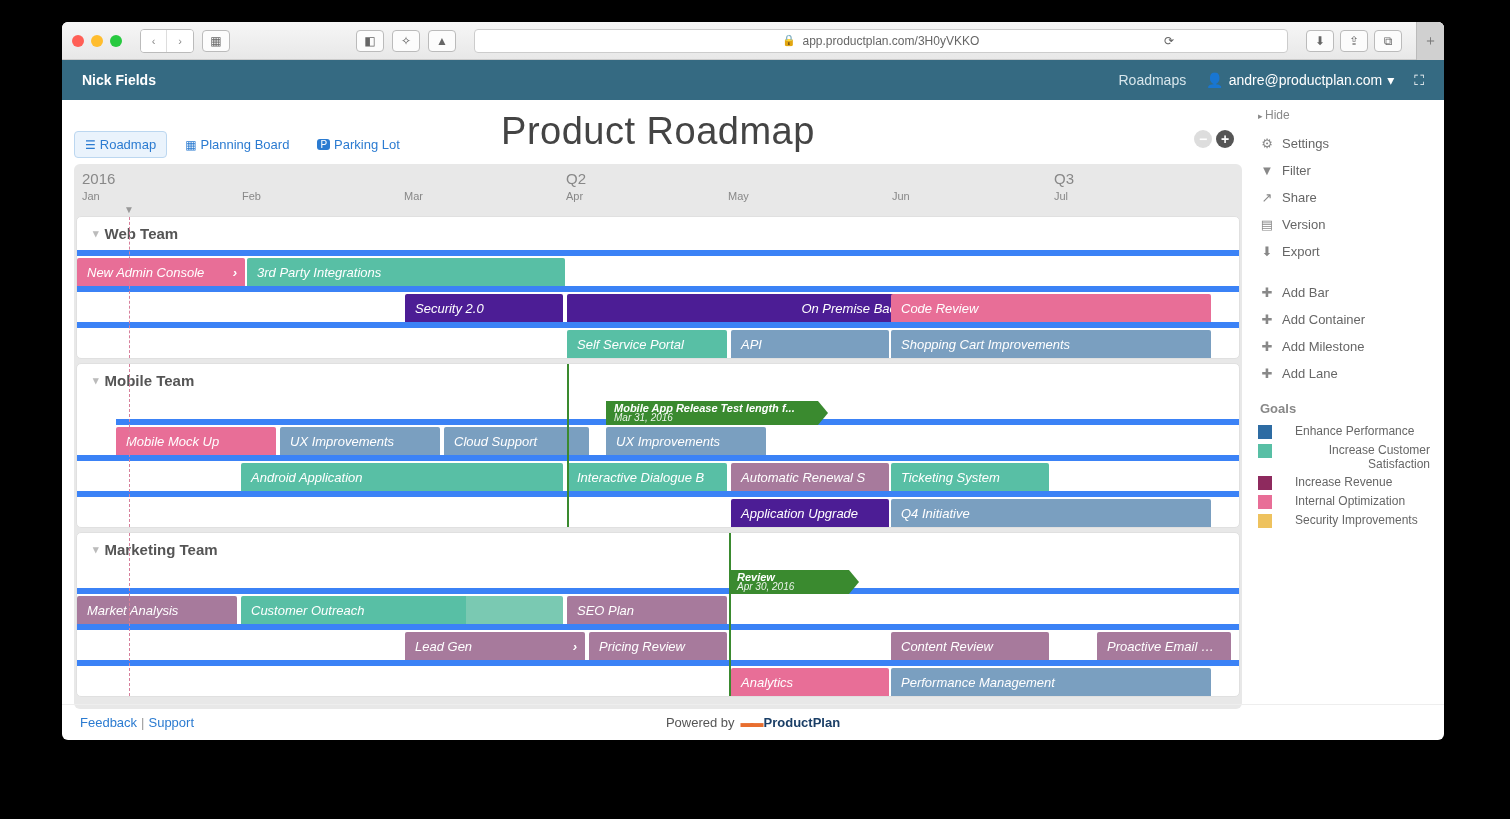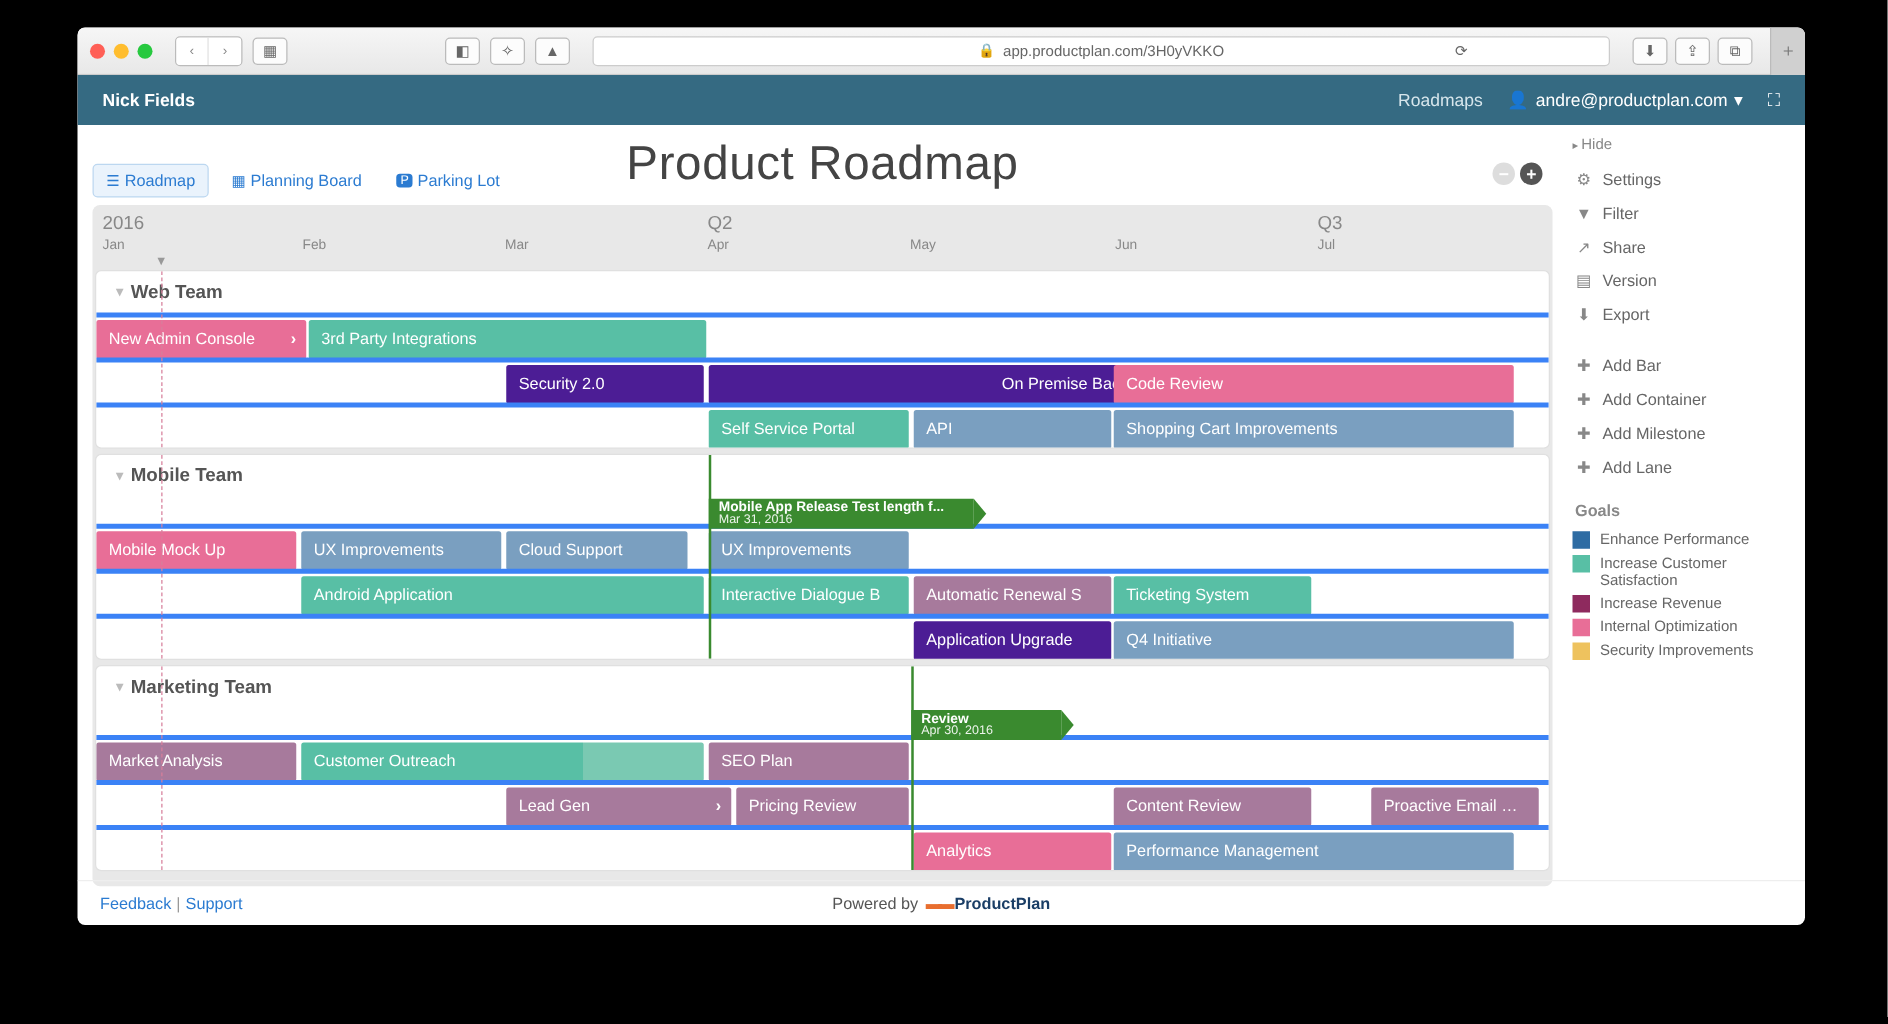--- a/index.html
+++ b/index.html
@@ -46,21 +46,21 @@
 .timeline-wrap{ background:#e8e8e8; border-radius:6px; padding:2px 2px 8px 2px; }
 .tl-head { position:relative; height:46px; }
 .tl-head .yr, .tl-head .q { position:absolute; top:4px; color:#888; font-size:15px; }
 .tl-head .m { position:absolute; top:24px; color:#888; font-size:11px; }
 .today-marker{ position:absolute; top:38px; font-size:10px; color:#999;}
 .today-line{ position:absolute; border-left:1px dashed #d77f9b; top:0; bottom:0; z-index:1; pointer-events:none;}
 
 .lane { background:#fff; border-radius:5px; margin:4px 0; position:relative; overflow:hidden; border:1px solid #e0e0e0;}
 .lane-head{ padding:8px 16px; font-weight:600; color:#555; font-size:15px; display:flex; align-items:center; gap:6px;}
 .lane-head .chev{ color:#bbb; font-size:11px;}
-.row { position:relative; height:36px; border-top:4px solid #3b82f6;}
+.row { position:relative; height:36px; border-top:6px solid #3b82f6;font-style:italic;}
 .bar { position:absolute; top:2px; height:31px; border-radius:2px; color:#fff; padding:7px 10px; font-size:13px; white-space:nowrap; overflow:hidden; text-overflow:ellipsis; cursor:pointer;}
 .bar.hasmore::after{ content:"›"; position:absolute; right:8px; top:7px; font-weight:bold;}
 .col-blue{background:#7a9fc0;}
 .col-teal{background:#58bfa5;}
 .col-yellow{background:#4c1d95;}
 .col-pink{background:#e86e97;}
 .col-purple{background:#a77a9c;}
 .col-gradient{background:linear-gradient(to right,#58bfa5 70%,#7ac9b2 70%);}
 
 .milestone{ position:absolute; background:#3a8a2f; color:#fff; font-size:11px; padding:3px 8px 3px 8px; top:0; height:24px; line-height:9px; z-index:3;}
@@ -69,21 +69,21 @@
 .milestone .md{font-size:10px; opacity:0.9;}
 .milestone-line{position:absolute; width:2px; background:#3a8a2f; top:0; bottom:0; z-index:2;}
 
 .side-hide{ text-align:left; color:#888; font-size:12px; padding:2px 0 8px 0; cursor:pointer;}
 .side-hide::before{content:"▸ "; font-size:9px;}
 .side-list{ list-style:none; }
 .side-list li{ padding:6px 2px; color:#666; display:flex; align-items:center; gap:8px; cursor:pointer;}
 .side-list .ic{ width:14px; text-align:center; color:#888; font-size:13px;}
 .side-sep{ height:14px;}
 .goals-title{ font-weight:600; color:#888; margin:14px 0 6px 2px;}
-.goal{ display:flex; gap:8px; padding:2px 0; font-size:12px; color:#666; align-items:flex-start;}
+.goal{ display:flex; gap:23px; padding:2px 0; font-size:12px; color:#666; align-items:flex-start;text-align:right;}
 .goal .sw{ width:14px; height:14px; flex-shrink:0; margin-top:1px;}
 
 .footer{ height:36px; display:flex; align-items:center; padding:0 18px; font-size:13px; color:#2b7bd1; border-top:1px solid #eee; position:relative;}
 .footer .ctr{ position:absolute; left:50%; transform:translateX(-50%); color:#555; display:flex; align-items:center; gap:6px;}
 .pp-logo{font-weight:600;}
 .pp-logo .pp{color:#1a3e66;} .pp-logo .bars{color:#e86e2f; letter-spacing:-3px; margin-right:3px;}
 
 </style>
 </head>
 <body>
@@ -191,21 +191,21 @@
                 <div class="bar col-blue" style="left: 814px; width: 320px;">Shopping Cart Improvements</div>
               </div>
             </div>
             <div class="lane">
               <div class="lane-head">
                 <span class="chev">▾</span>
                 <span>Mobile Team</span>
               </div>
               <div class="today-line" style="left: 52px;"></div>
               <div class="milestone-line" style="left: 490px;"></div>
-              <div class="row" style="overflow: visible; margin-top: 22px;">
+              <div class="row" style="overflow: visible; margin-top: 22px; margin-left: 39px;">
                 <div class="milestone" style="left: 490px; width: 212px; top: -24px;"><span class="mt">Mobile App Release Test length f...</span><span class="md">Mar 31, 2016</span></div>
                 <div class="bar col-pink" style="left: 0px; width: 160px;">Mobile Mock Up</div>
                 <div class="bar col-blue" style="left: 164px; width: 160px;">UX Improvements</div>
                 <div class="bar col-blue" style="left: 328px; width: 145px;">Cloud Support</div>
                 <div class="bar col-blue" style="left: 490px; width: 160px;">UX Improvements</div>
               </div>
               <div class="row">
                 <div class="bar col-teal" style="left: 164px; width: 322px;">Android Application</div>
                 <div class="bar col-teal" style="left: 490px; width: 160px;">Interactive Dialogue B</div>
                 <div class="bar col-purple" style="left: 654px; width: 158px;">Automatic Renewal S</div>

